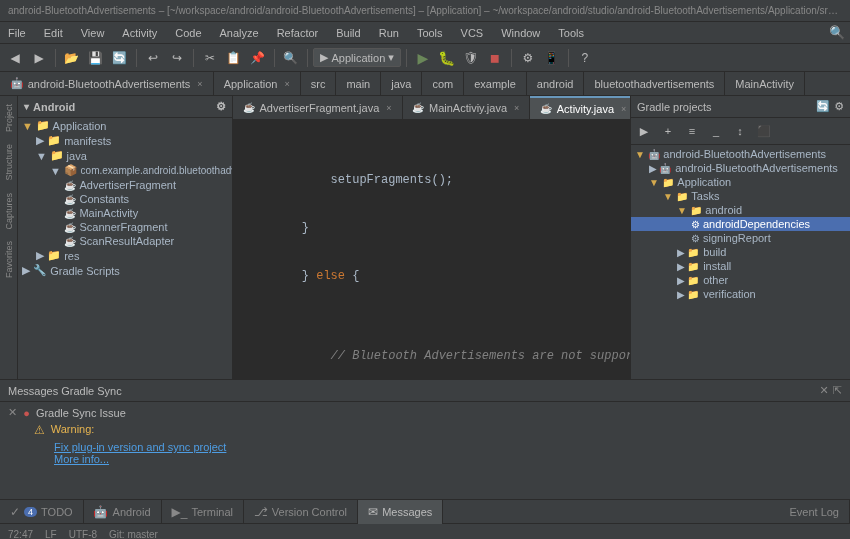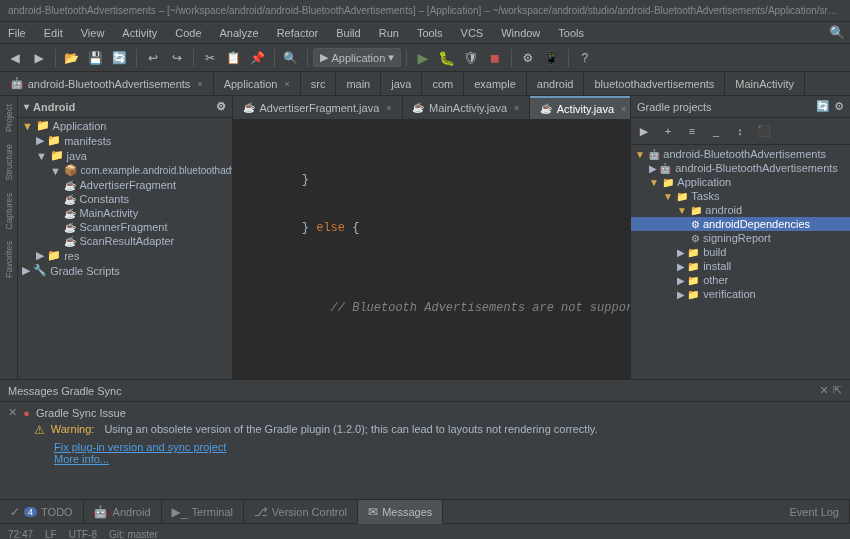--- a/index.html
+++ b/index.html
@@ -265,20 +265,24 @@
         <span class="close-x">×</span>
       </div>
 
     </div>
 
     <div id="code-editor" style="flex:1; overflow:auto; position:relative;">
       <div id="code-content">
 
         <div class="line">
           <span class="line-num"></span>
+          <span class="line-code">        setupFragments();</span>
+        </div>
+        <div class="line">
+          <span class="line-num"></span>
           <span class="line-code">    }</span>
         </div>
         <div class="line">
           <span class="line-num"></span>
           <span class="line-code">    } <span class="kw">else</span> {</span>
         </div>
         <div class="line">
           <span class="line-num"></span>
           <span class="line-code"></span>
         </div>
@@ -434,21 +438,20 @@
   <div id="bottom-content">
     <div style="display:flex; align-items:center; gap:6px; margin-bottom:4px;">
       <span style="color:#888; cursor:pointer;">✕</span>
       <span style="color:#c75450;">●</span>
       <span style="font-weight:normal; color:#bbbbbb;">Gradle Sync Issue</span>
     </div>
     <div class="warning-item">
       <span style="width:20px;"></span>
       <span class="warning-icon">⚠</span>
       <span style="color:#e6b450;">Warning:</span>
-      <span style="margin-left:4px;">Using an obsolete version of the Gradle plugin (1.2.0); this can lead to layouts not rendering correctly.</span>
     </div>
     <div style="padding-left:46px; margin-top:2px;">
       <span class="link-text">Fix plug-in version and sync project</span>
     </div>
     <div style="padding-left:46px;">
       <span class="link-text">More info...</span>
     </div>
   </div>
 </div>
 

